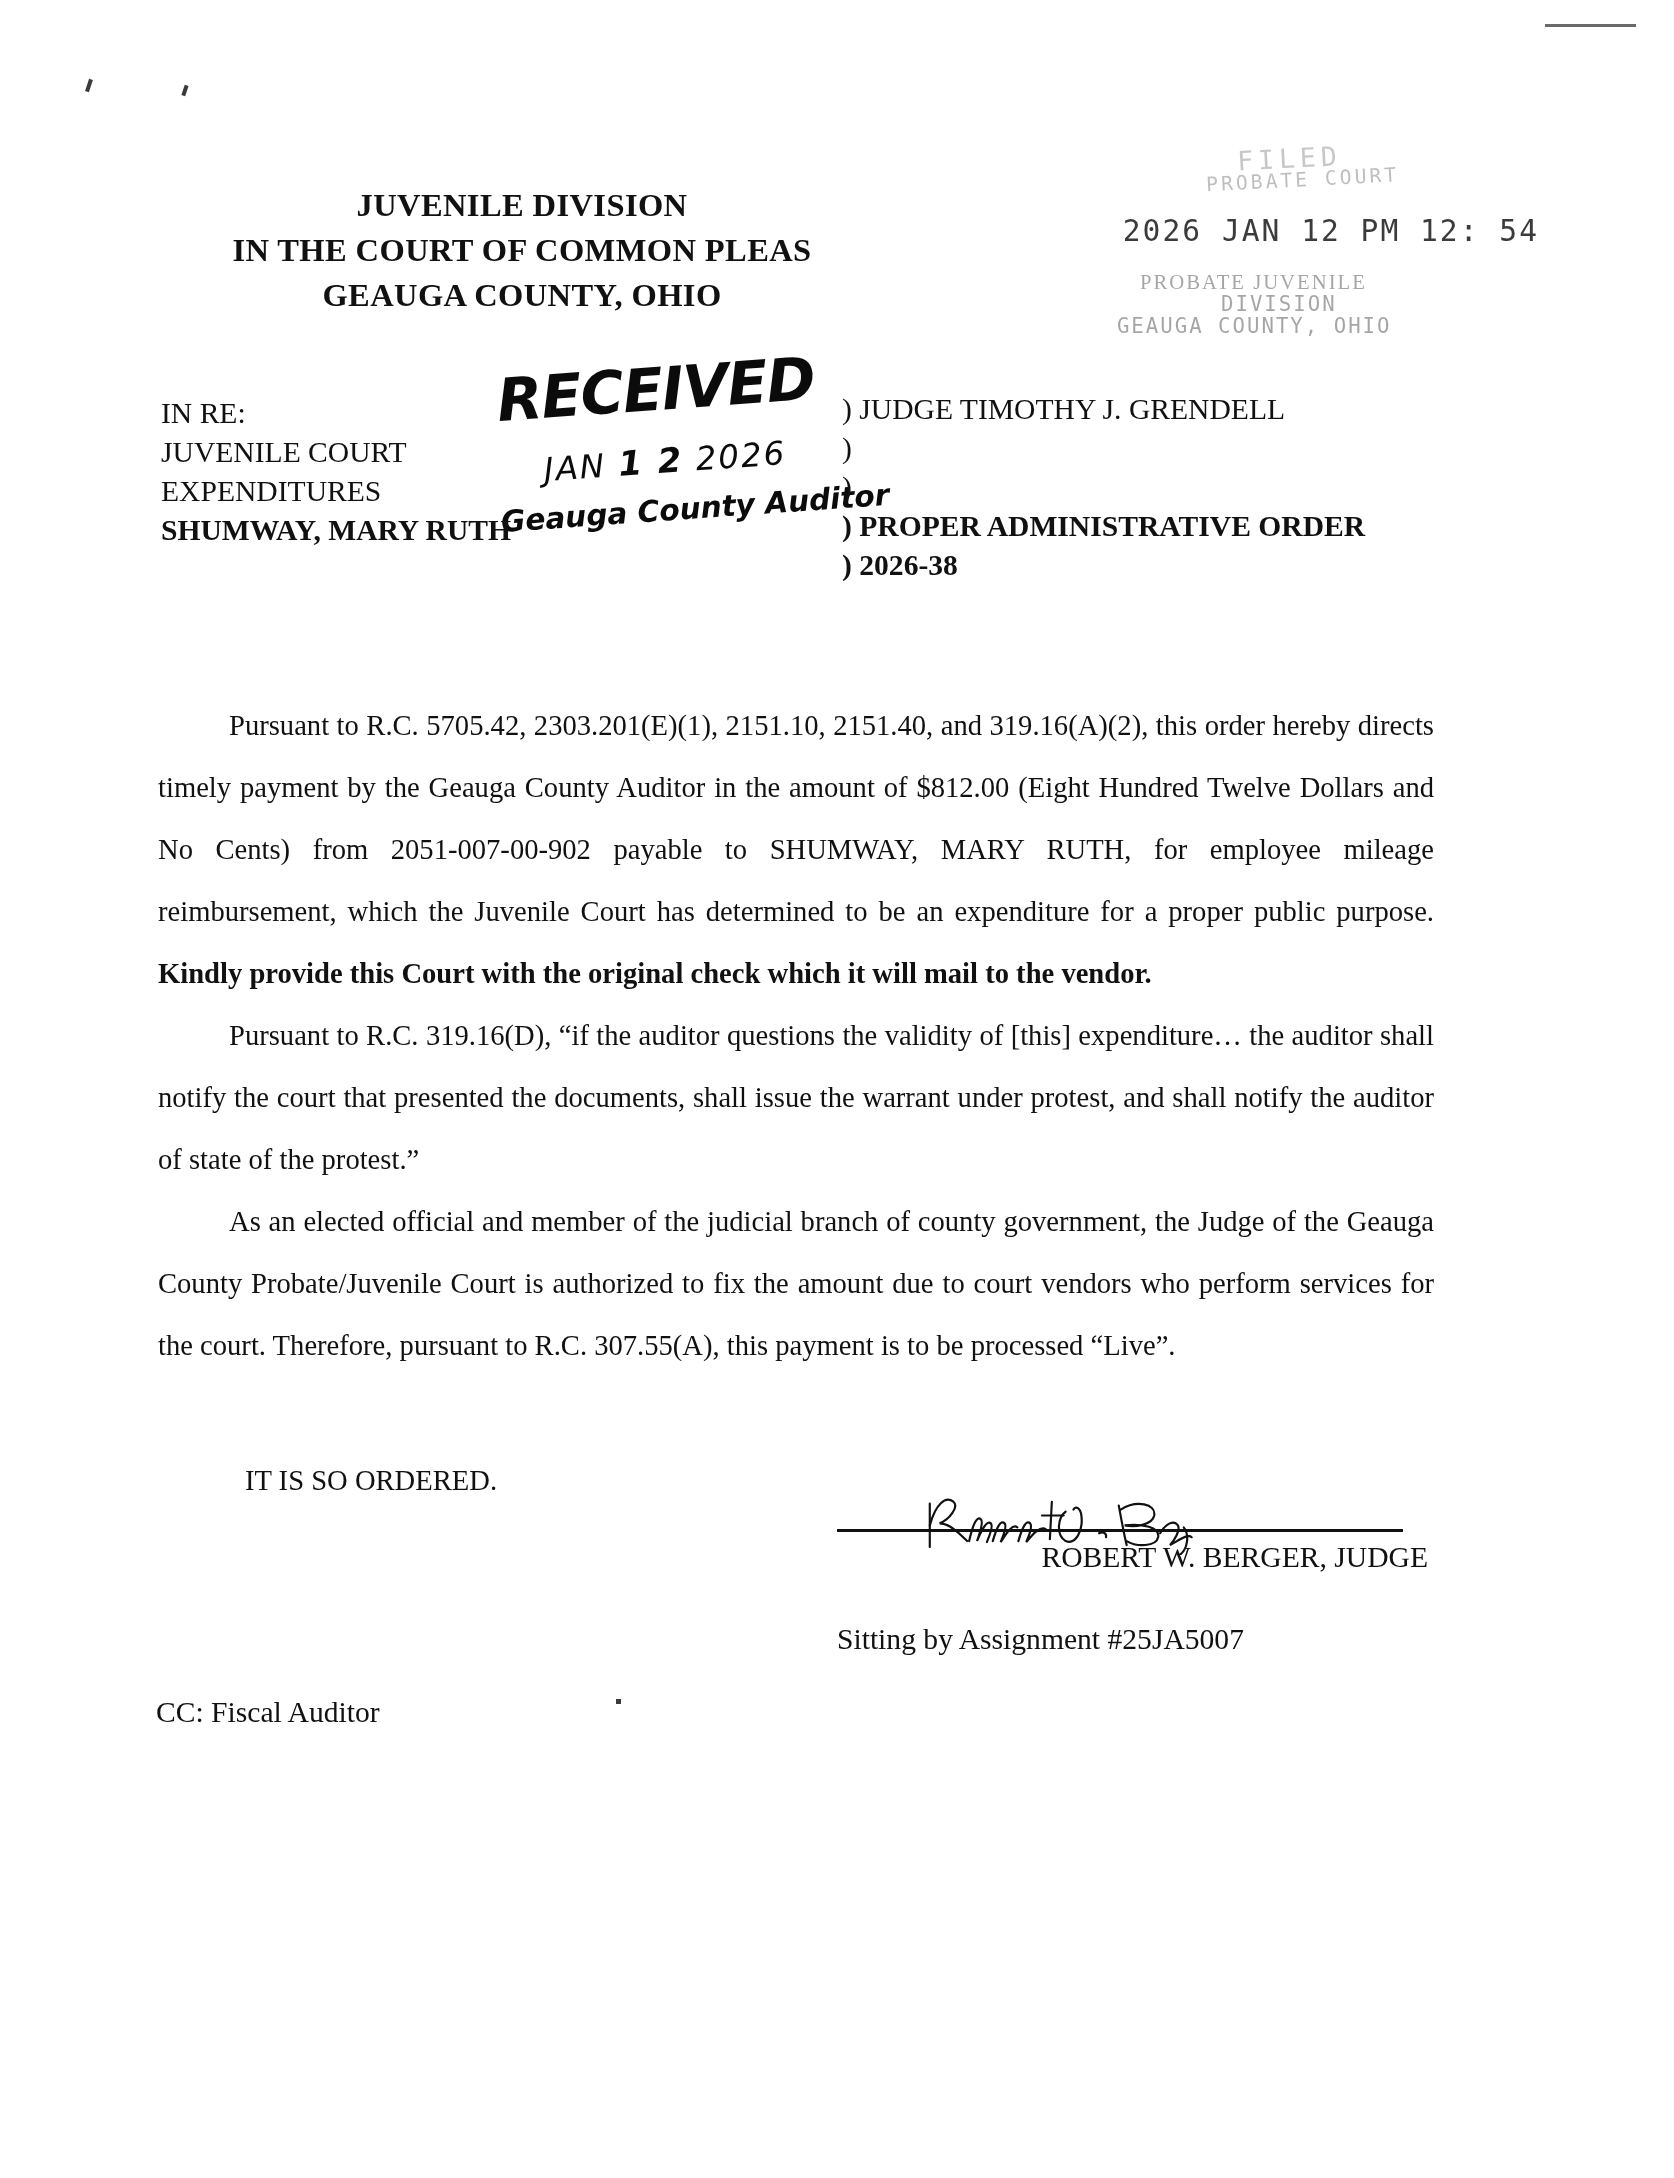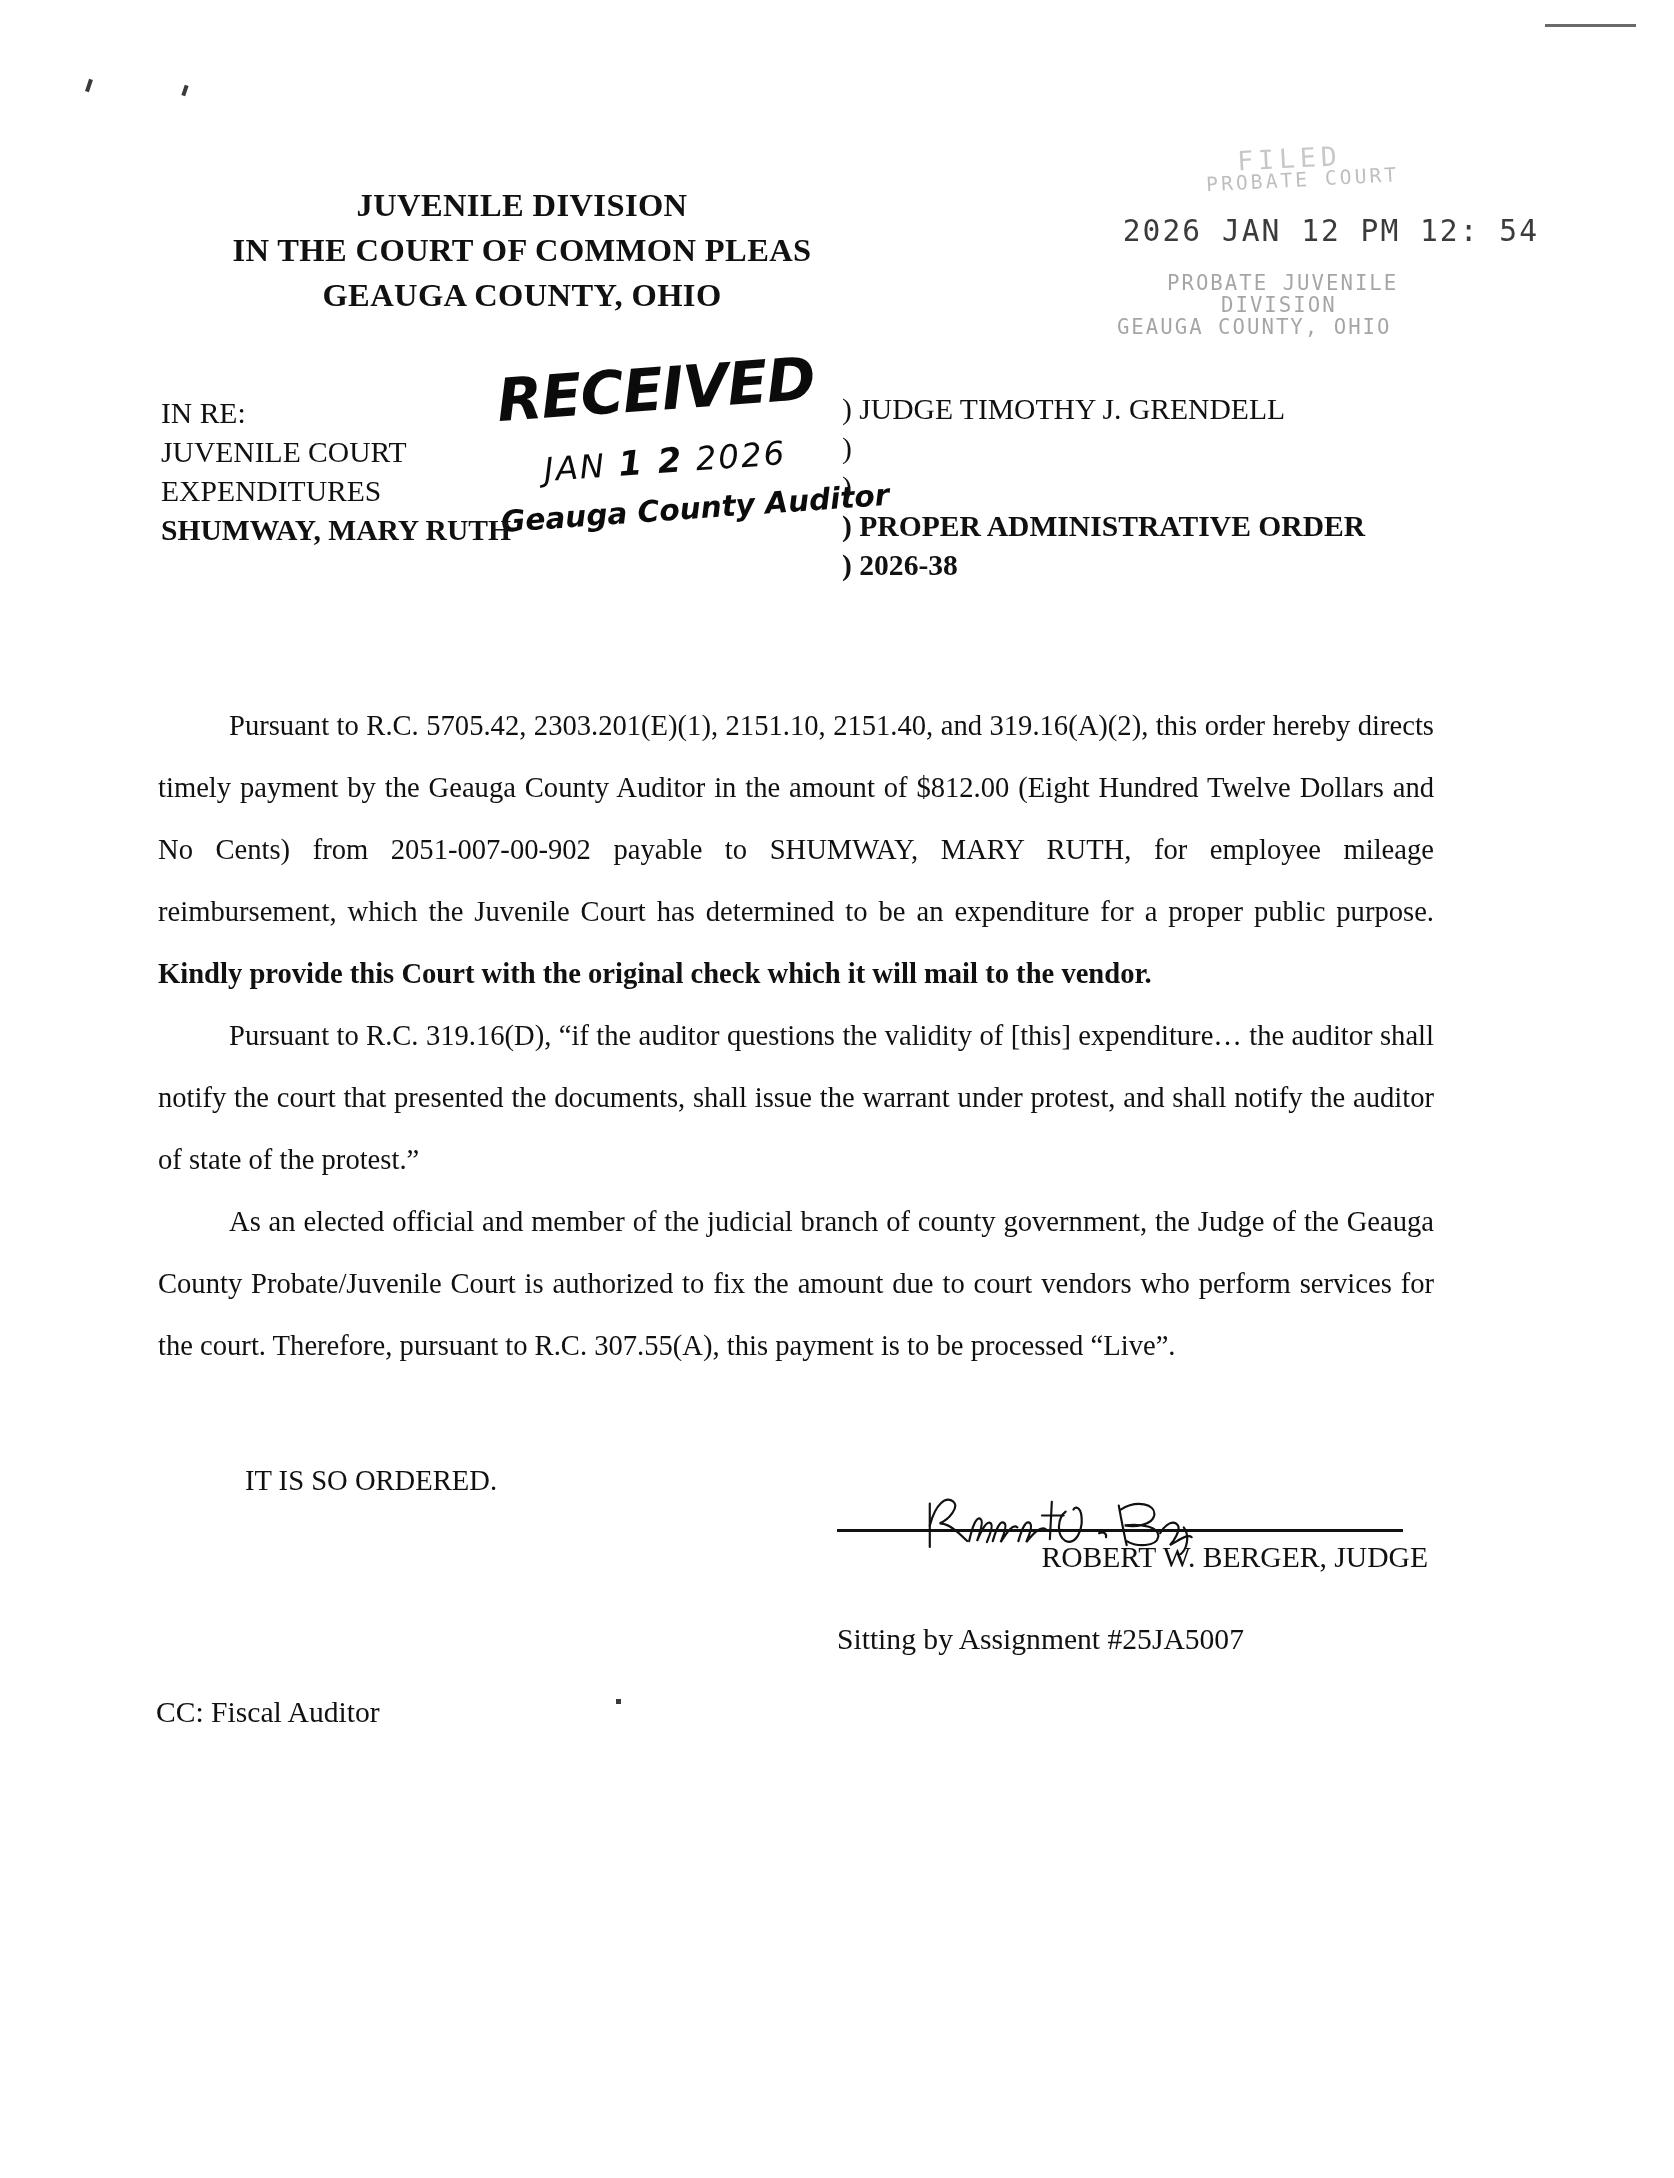--- a/index.html
+++ b/index.html
@@ -80,21 +80,21 @@
     margin-left: 11.8px;
     white-space: nowrap;
   }
   .filed-stamp .fs-div1,
   .filed-stamp .fs-div2,
   .filed-stamp .fs-div3 {
     font-size: 20.7px;
     letter-spacing: 2px;
     opacity: 0.42;
   }
-  .filed-stamp .fs-div1 { margin-top: 23.6px; margin-left: 56px; }
+  .filed-stamp .fs-div1 { margin-top: 23.6px; margin-left: 29px; font-family: Liberation Serif, serif; }
   .filed-stamp .fs-div2 { margin-left: 110px; margin-top: -2px; }
   .filed-stamp .fs-div3 { margin-left: 5.9px; margin-top: -2px; }
 
   
   .received-stamp {
     position: absolute;
     top: 366px;
     left: 497px;
     width: 355px;
     color: #0b0b0b;

